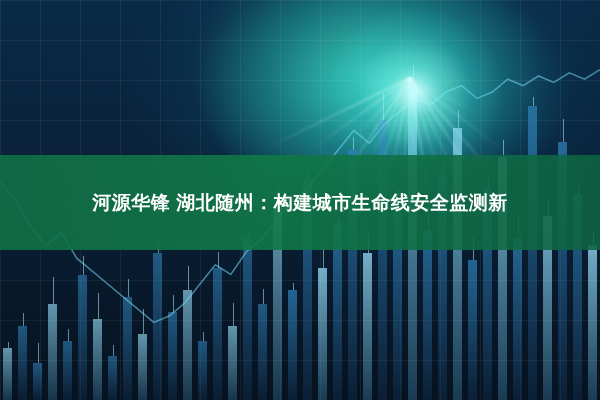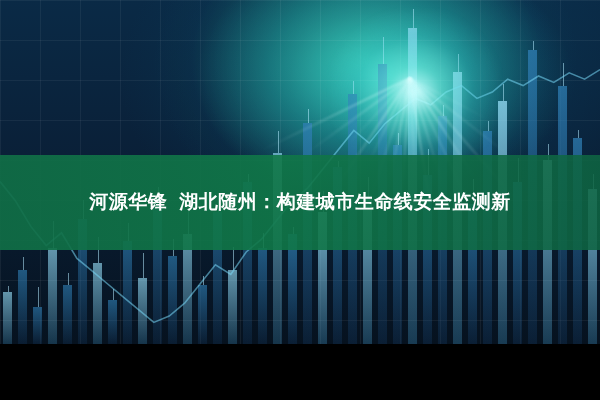--- a/index.html
+++ b/index.html
@@ -3,24 +3,24 @@
 <meta charset="utf-8">
 <style>
   html, body {
     margin: 0;
     padding: 0;
     background: #000;
   }
   #stage {
     position: relative;
     width: 600px;
-    height: 344px;
+    height: 400px;
     overflow: hidden;
     background: #05131f;
-    font-family: Liberation Mono, monospace;
+    font-family: Liberation Sans, sans-serif;
   }
 
   
   .bg-base {
     position: absolute;
     inset: 0;
     background:
       radial-gradient(ellipse 340px 230px at 64% 22%, #1b9ea8 0%, rgba(20,120,140,0.65) 28%, rgba(10,60,90,0.25) 55%, rgba(5,20,40,0) 78%),
       linear-gradient(180deg, #0a2a46 0%, #0a2038 45%, #06121f 100%);
   }

